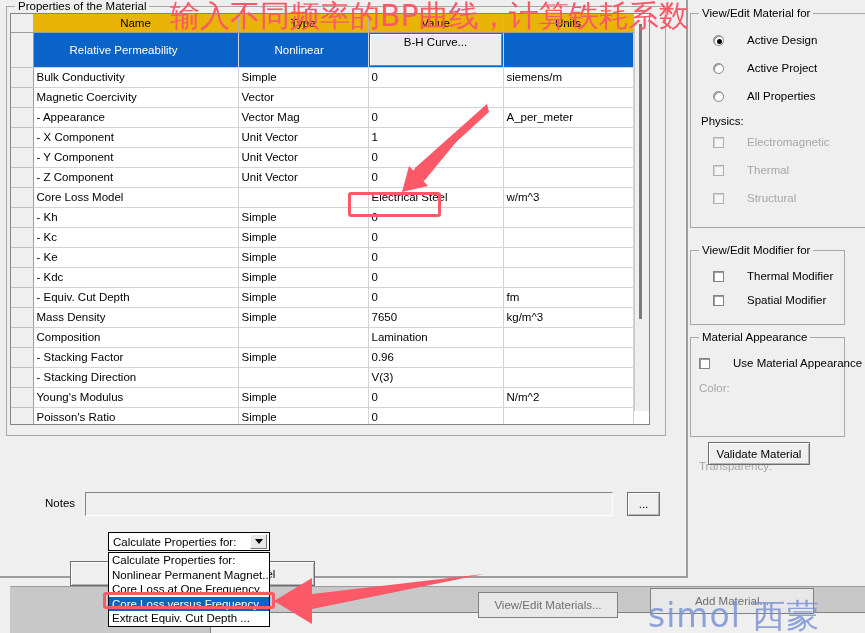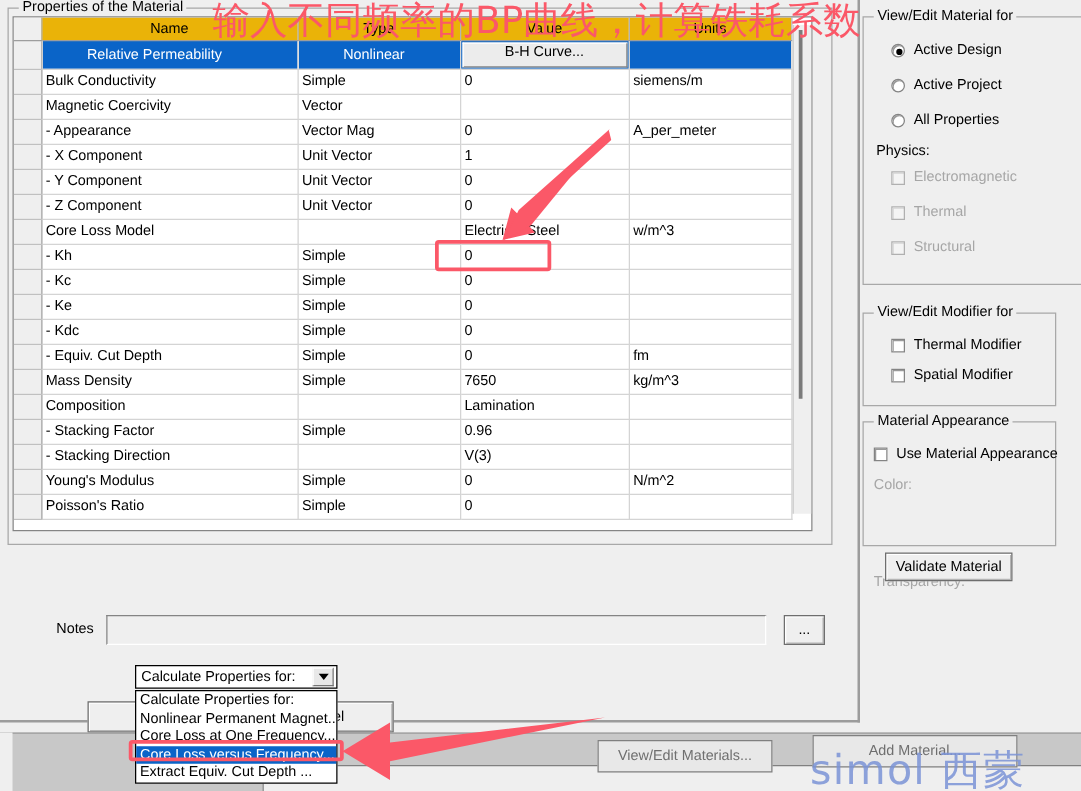--- a/index.html
+++ b/index.html
@@ -82,21 +82,21 @@
   }
   table.proptable td.rowhdr {
     background:#efefef; border-right:1px solid #9d9d9d;
     border-bottom:1px solid #c0c0c0; padding:0;
   }
   tr.selected td { background:#0a64c8; color:#ffffff;padding-left:36px; }
   tr.selected td.rowhdr { background:#efefef; }
   td.indent { padding-left:10px; }
 
   .bh-btn {
-    display:block; margin:1px 0; height:20px; line-height:15px;
+    display:block; margin:1px 0; height:32px; line-height:15px;
     background:#ececec; border:1px solid #848484;
     border-top-color:#ffffff; border-left-color:#ffffff;
     text-align:center; font-size:11.5px; color:#000;
   }
 
   
   #vscroll {
     position:absolute; left:634px; top:20px; width:15px; height:391px;
     background:#efefef; border-left:1px solid #c8c8c8;
   }
@@ -104,21 +104,21 @@
     position:absolute; left:4px; top:4px; width:3px; height:295px;
     background:#7b7b7b;
   }
 
   
   #grp-viewedit { left:690px; top:13px; width:184px; height:215px; }
   #grp-modifier { left:690px; top:250px; width:155px; height:75px; }
   #grp-appearance { left:690px; top:337px; width:155px; height:100px; }
 
   .radio-row, .check-row {
-    position:absolute; display:flex; align-items:center; gap:7px;
+    position:absolute; display:flex; align-items:center; gap:23px;
     font-size:11.5px; white-space:nowrap;
   }
   .radio {
     width:11px; height:11px; border-radius:50%;
     border:1px solid #848484; background:#ffffff;
     box-shadow: inset 1px 1px 0 #9a9a9a;
     position:relative; flex:0 0 auto;
   }
   .radio.on::after {
     content:""; position:absolute; left:3px; top:3px;

